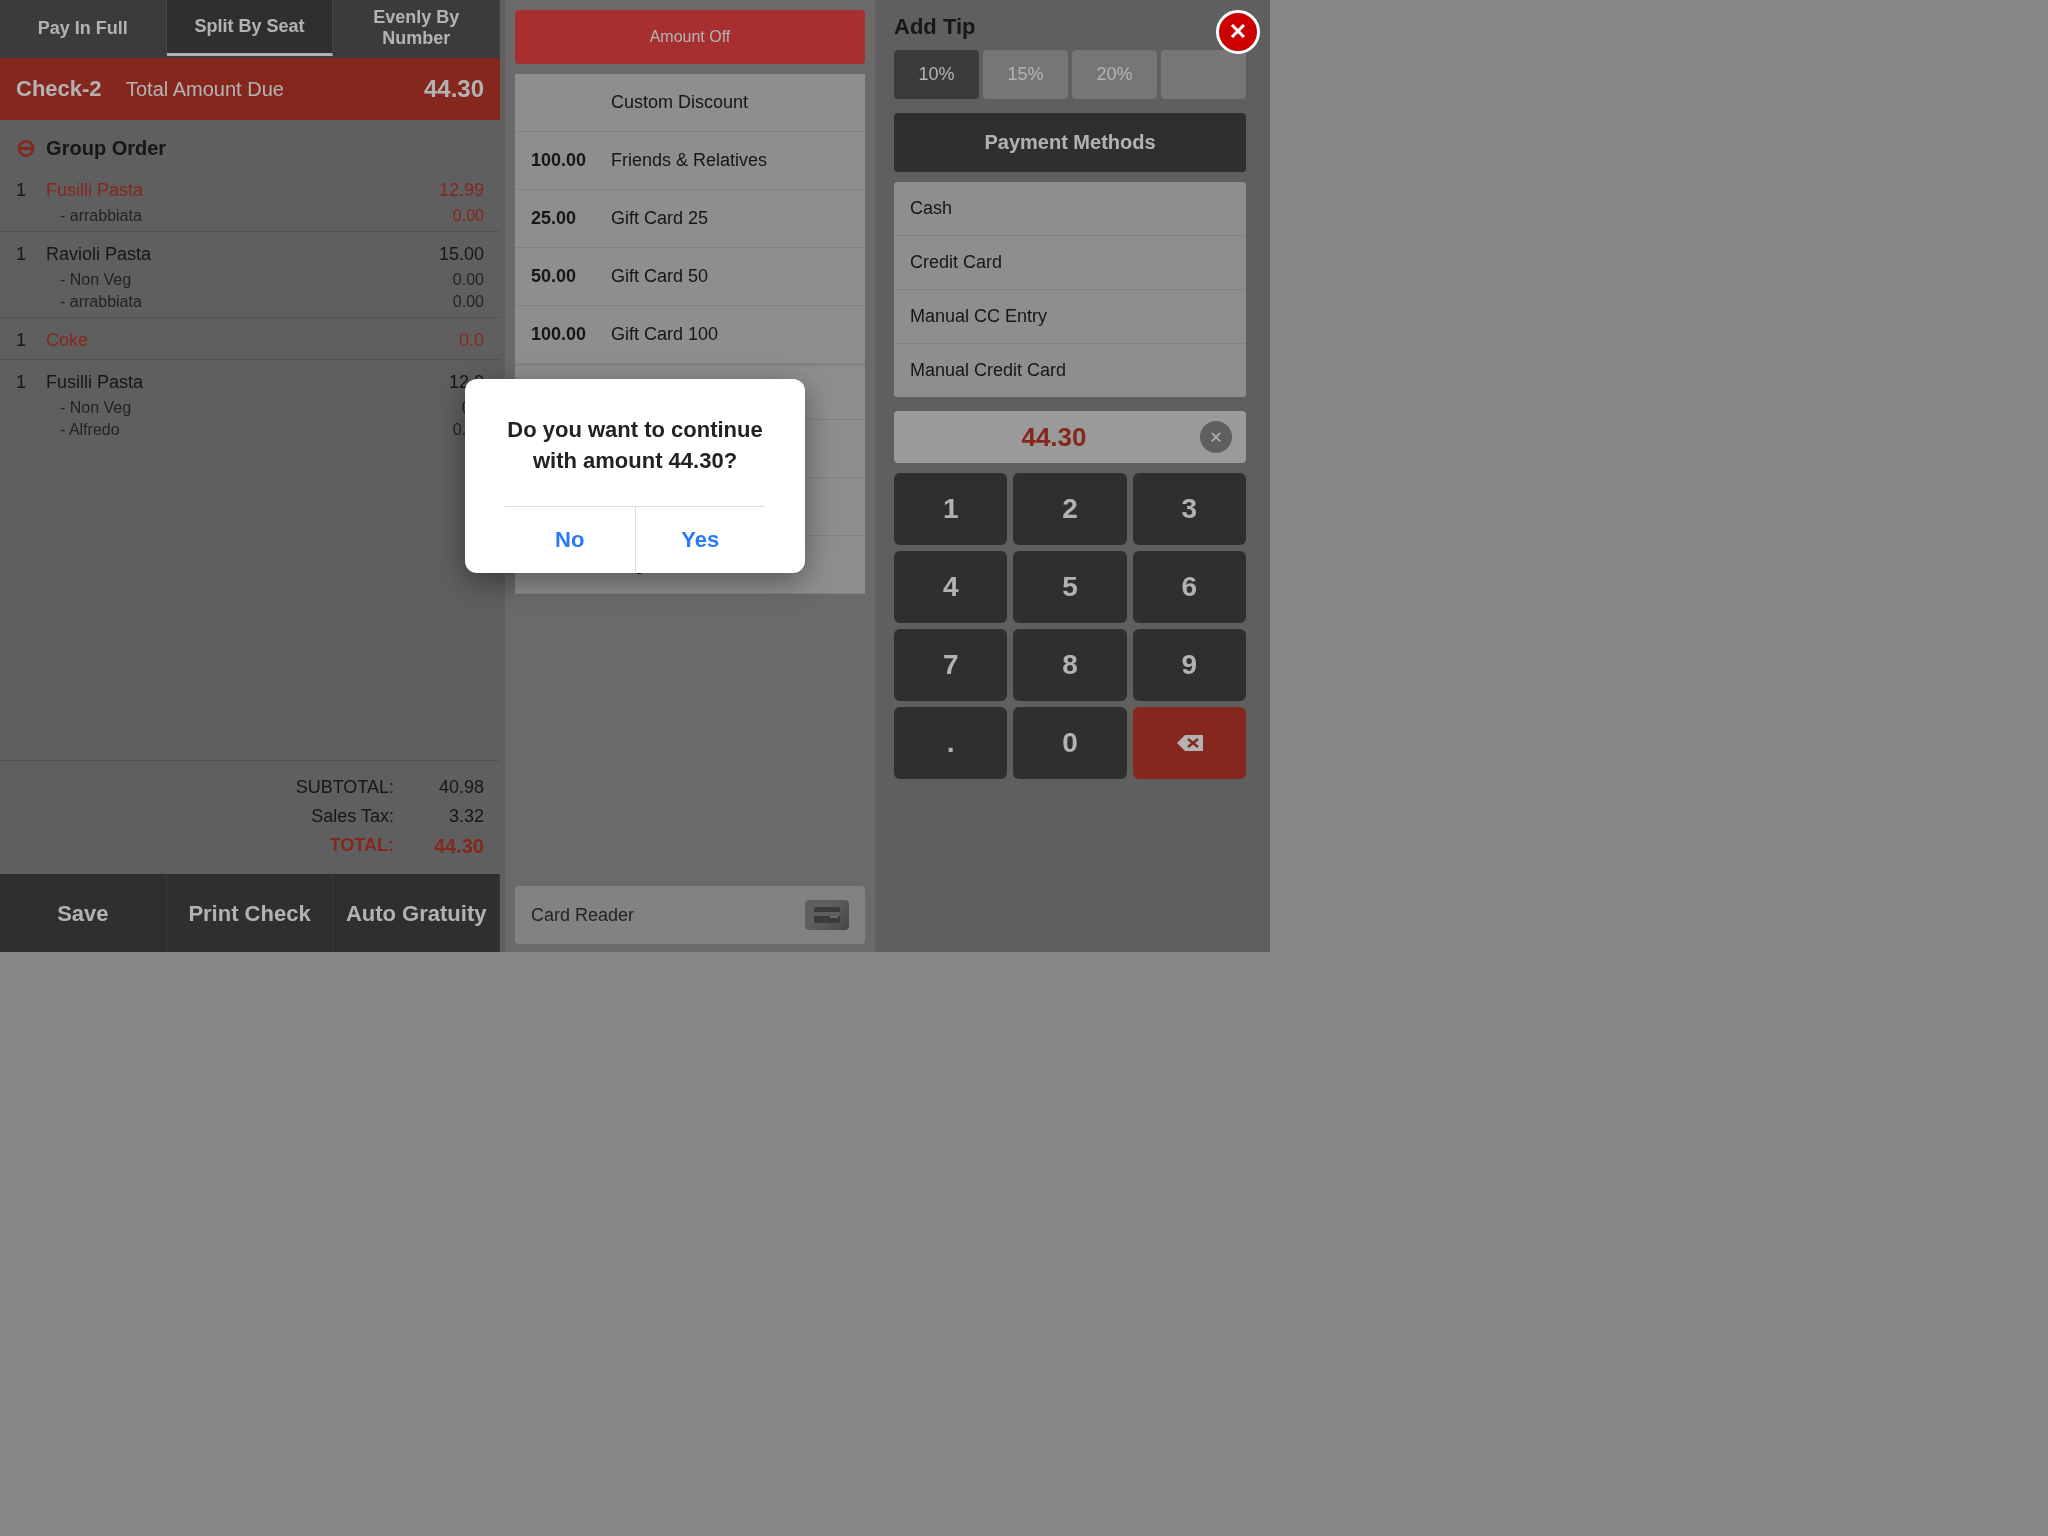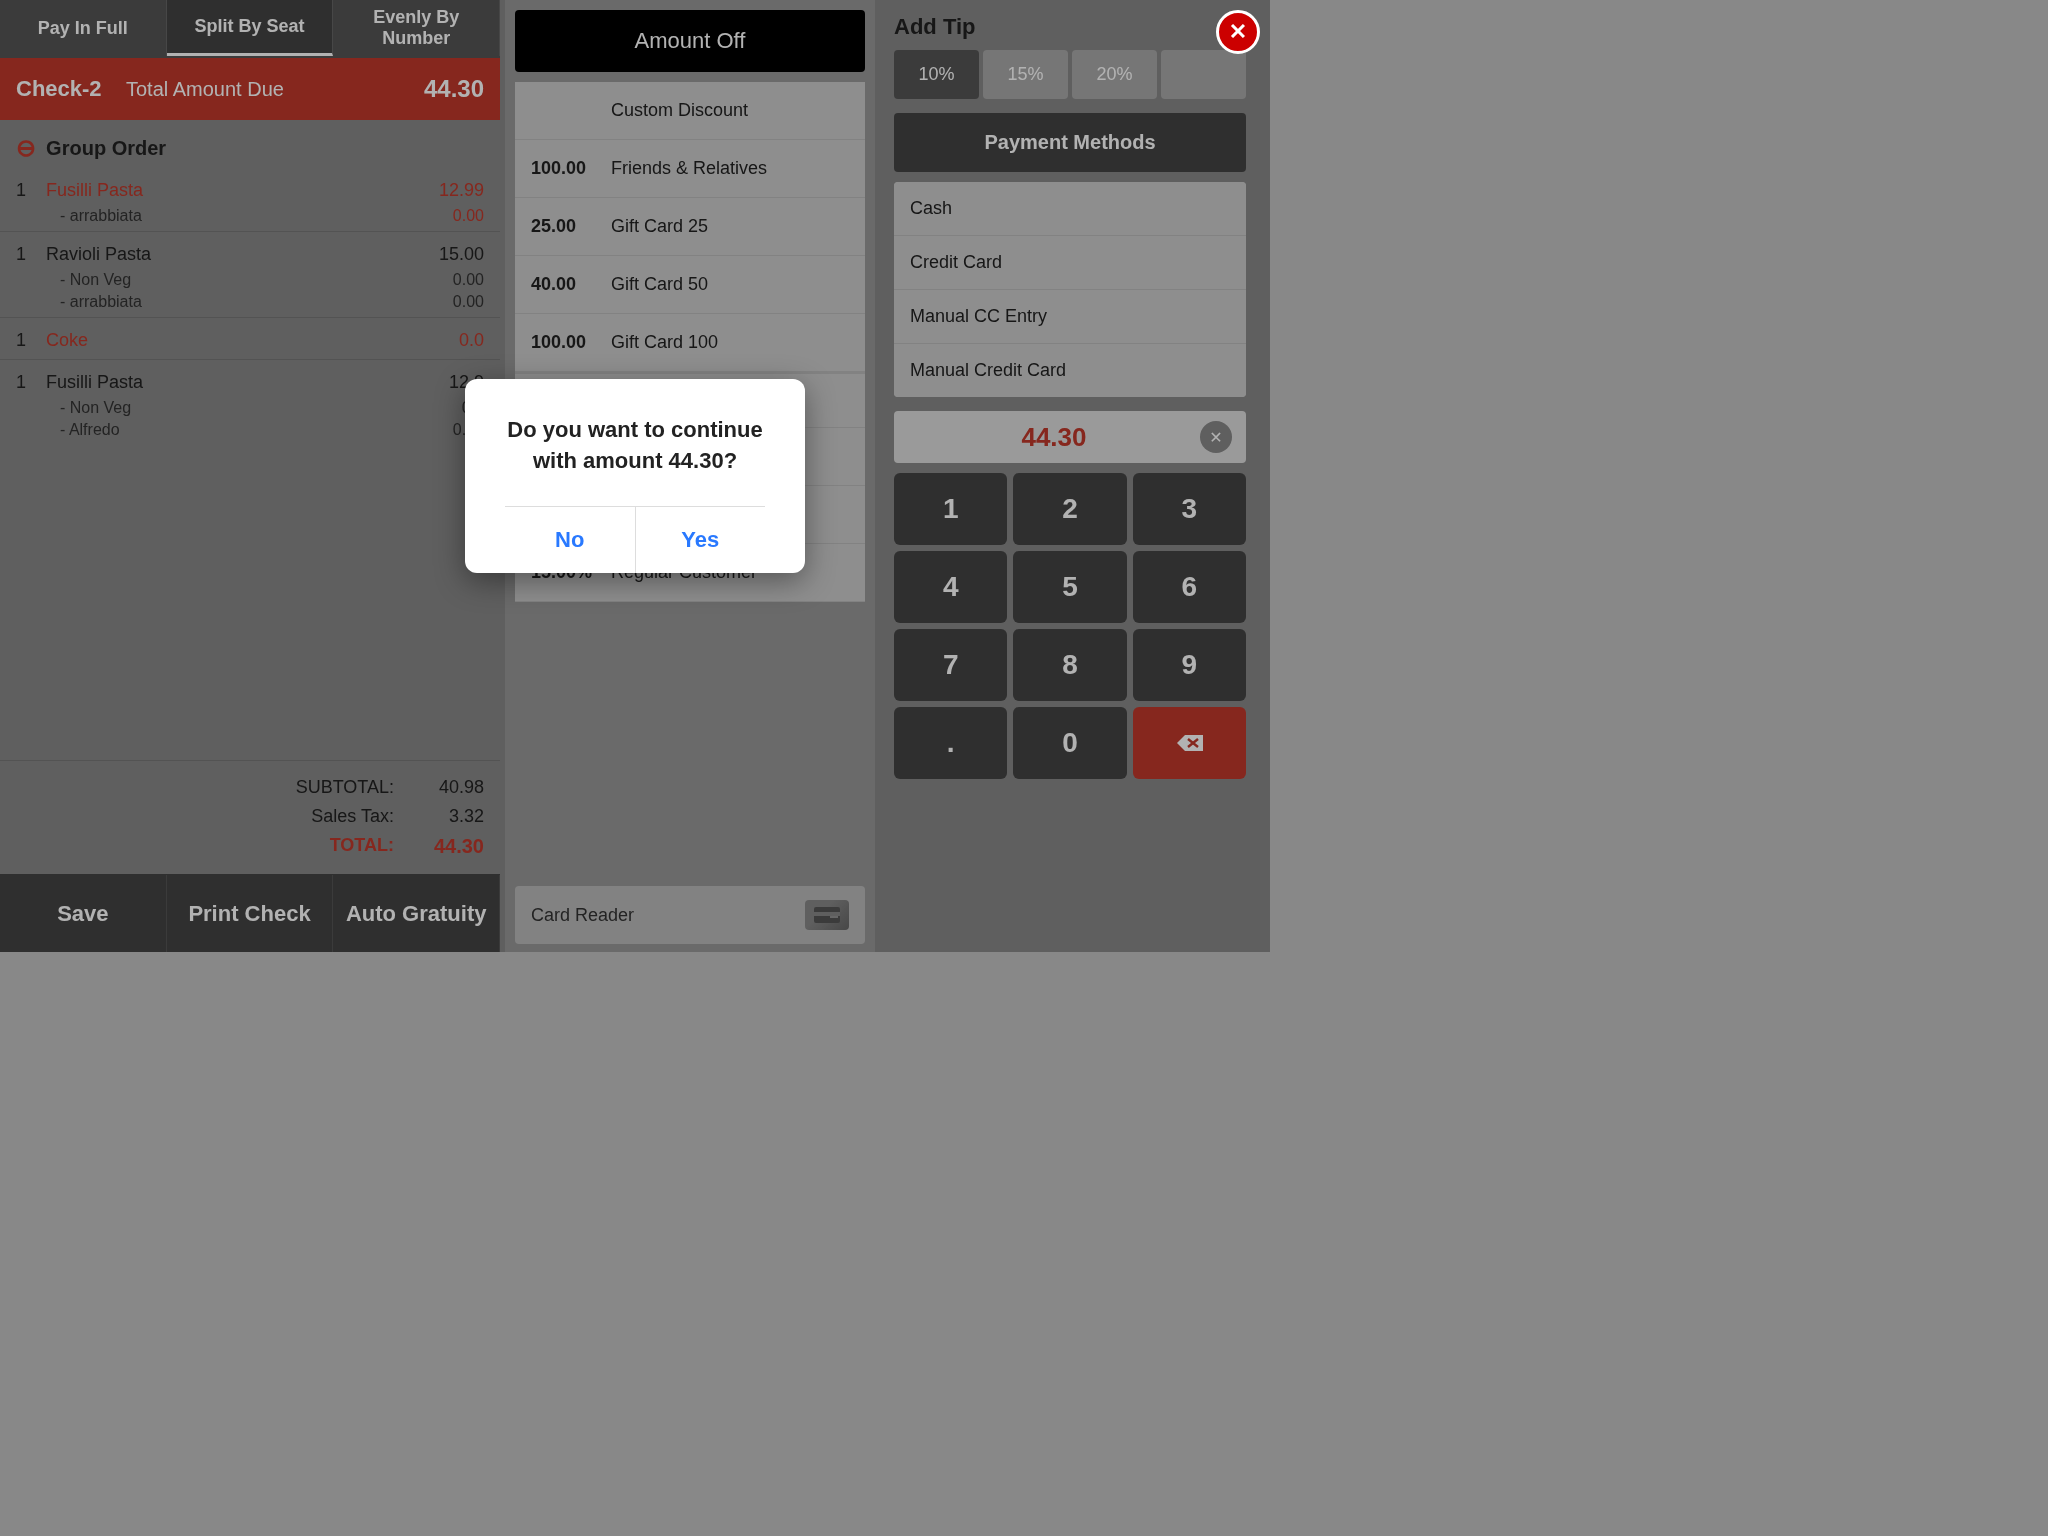--- a/index.html
+++ b/index.html
@@ -216,23 +216,23 @@
       left: 505px;
       top: 0;
       width: 370px;
       height: 100%;
       background: #999;
       display: flex;
       flex-direction: column;
     }
 
     .amount-off-header {
-      background: #000000;
-      color: white;
-      font-size: 22px;
+      background: #ef4444;
+      color: white;
+      font-size: 16px;
       text-align: center;
       padding: 18px;
       margin: 10px;
       border-radius: 4px;
     }
 
     .discount-list {
       flex: 1;
       overflow-y: auto;
       padding: 0 10px;
@@ -564,21 +564,21 @@
     </div>
     <div class="discount-item">
       <span class="disc-value">100.00</span>
       <span>Friends &amp; Relatives</span>
     </div>
     <div class="discount-item">
       <span class="disc-value">25.00</span>
       <span>Gift Card 25</span>
     </div>
     <div class="discount-item">
-      <span class="disc-value">40.00</span>
+      <span class="disc-value">50.00</span>
       <span>Gift Card 50</span>
     </div>
     <div class="discount-item">
       <span class="disc-value">100.00</span>
       <span>Gift Card 100</span>
     </div>
 
     <div class="section-label">Custom Discount</div>
     <div class="discount-item">
       <span class="disc-value">5.00%</span>

